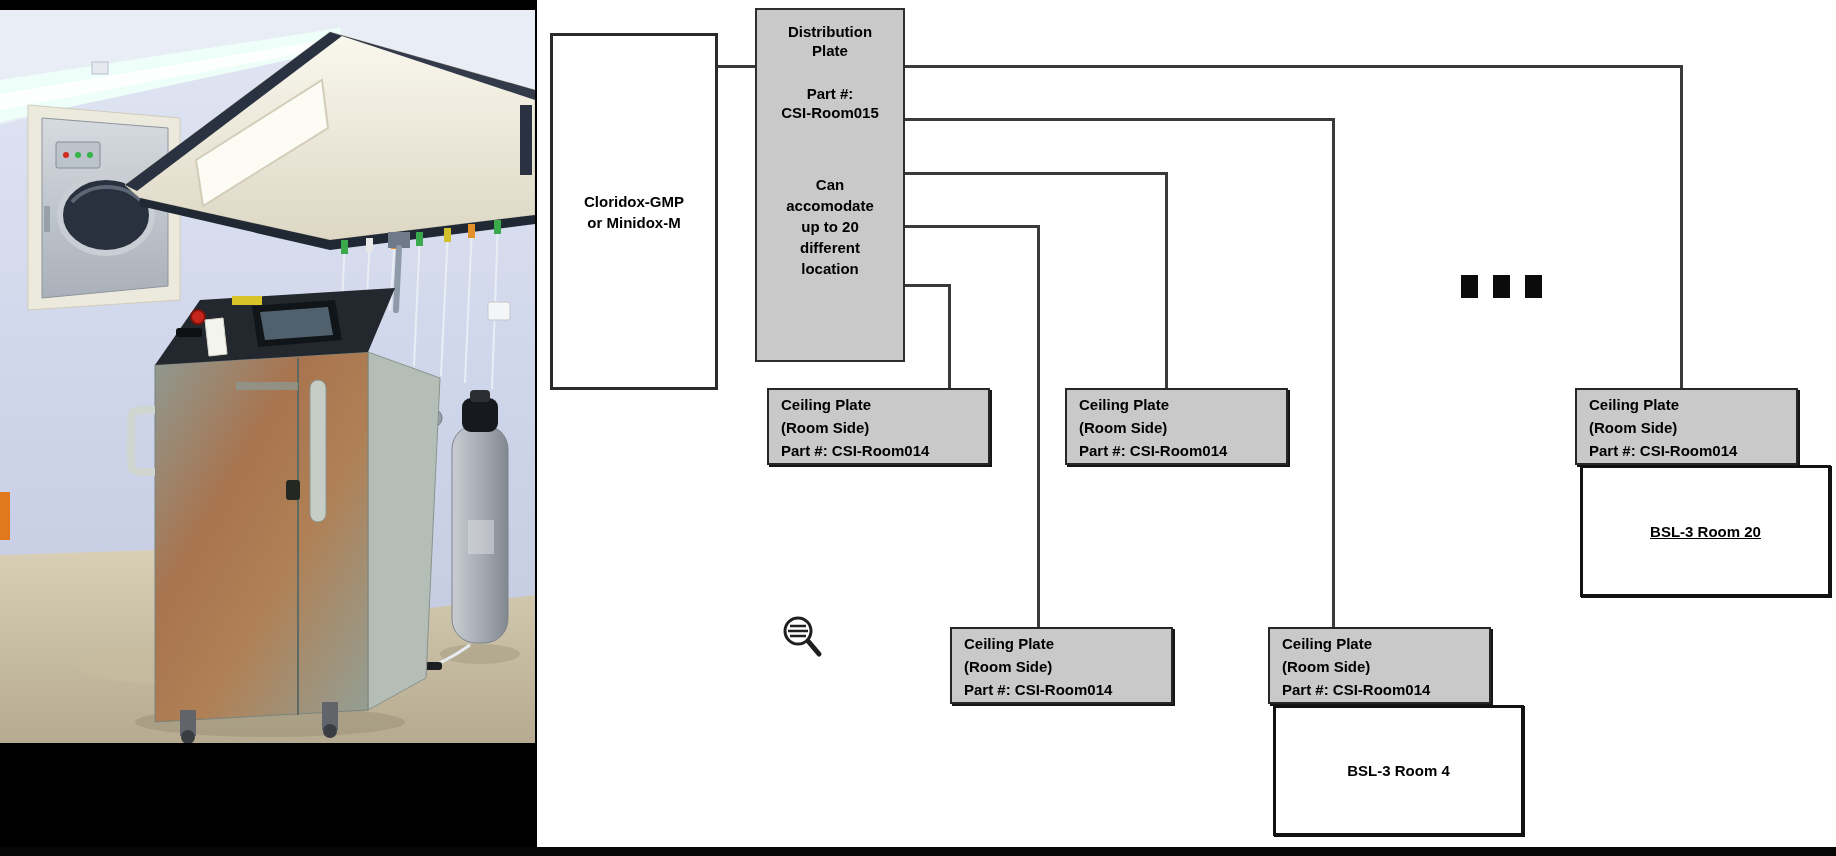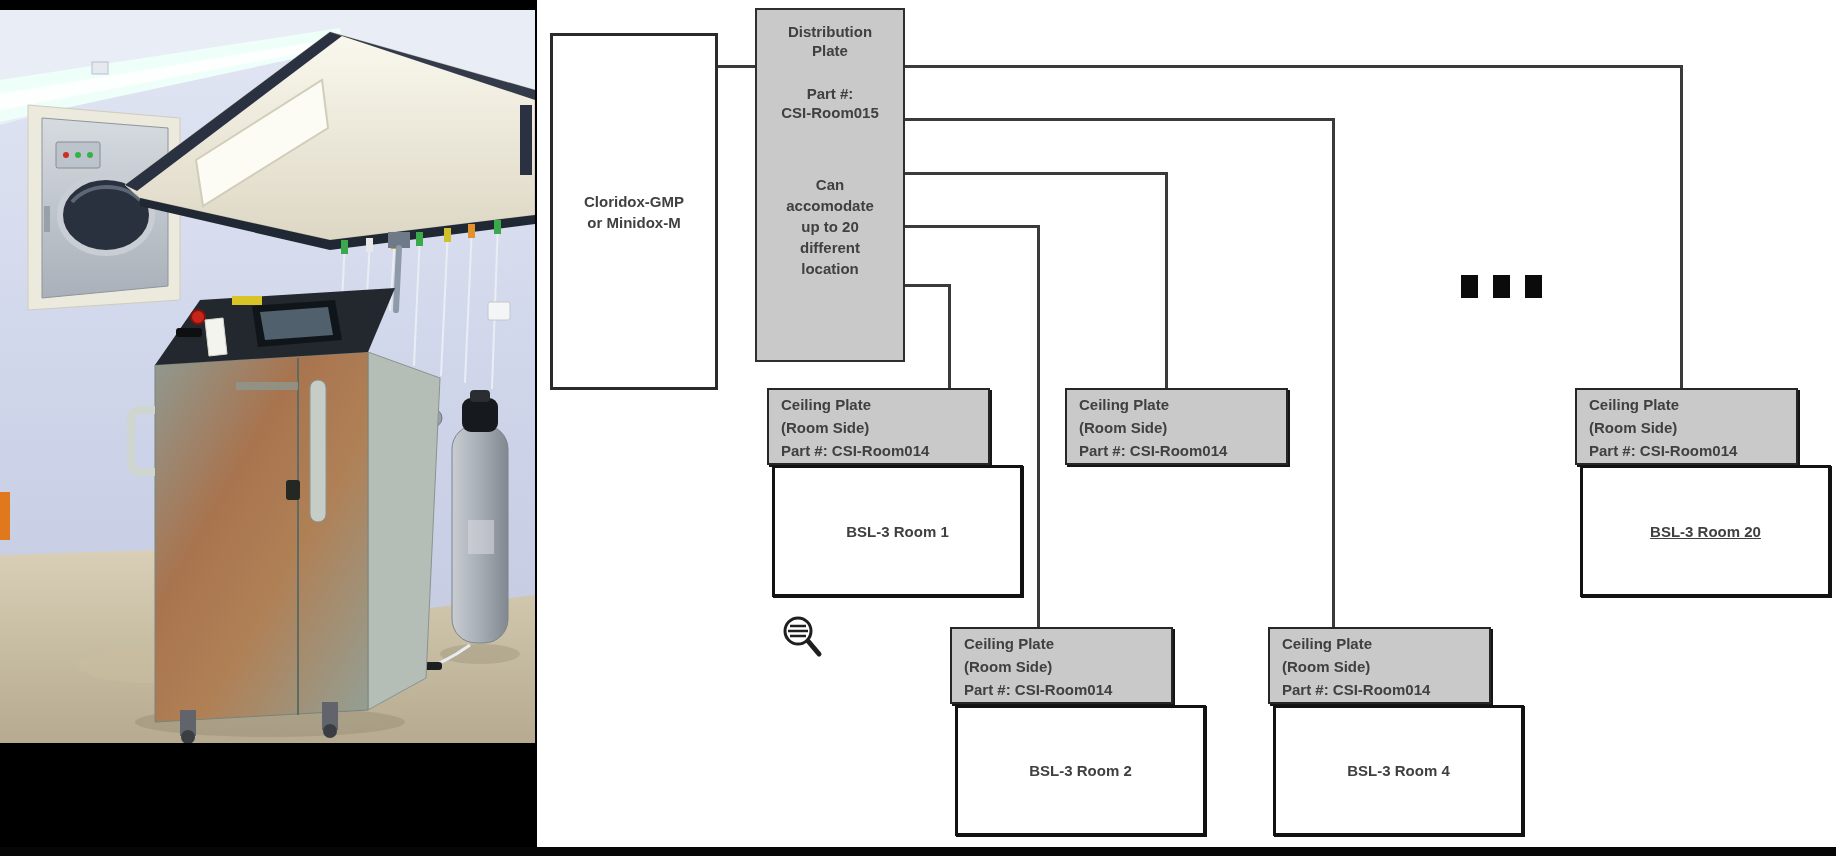--- a/index.html
+++ b/index.html
@@ -8,21 +8,21 @@
   #stage{position:absolute;left:0;top:0;width:1836px;height:856px;background:#ffffff;}
 
   
   .photo-panel{position:absolute;left:0;top:0;width:537px;height:856px;background:#000;}
   .photo-panel svg{position:absolute;left:0;top:10px;}
 
   
   .bottom-strip{position:absolute;left:0;top:847px;width:1836px;height:9px;background:#060606;}
 
   
-  .dgm{position:absolute;box-sizing:border-box;color:#404040;font-weight:700;}
+  .dgm{position:absolute;box-sizing:border-box;color:#000000;font-weight:700;}
   .generator-box{left:550px;top:33px;width:168px;height:357px;background:#fff;
      border:3px solid #2b2b2b;display:flex;align-items:center;justify-content:center;
      text-align:center;font-size:15px;line-height:21px;padding:0 24px;}
   .distribution-box{left:755px;top:8px;width:150px;height:354px;background:#c9c9c9;
      border:2px solid #2e2e2e;text-align:center;font-size:15px;line-height:19px;}
   .distribution-box .dtitle{margin-top:12px;padding:0 24px;}
   .distribution-box .dpart{margin-top:24px;line-height:19px;}
   .distribution-box .dcap{margin-top:52px;line-height:21px;padding:0 18px;}
 
   .plate{width:223px;height:77px;background:#c9c9c9;border:2px solid #262626;
@@ -199,46 +199,40 @@
   <div class="vline" style="left:1037px;top:225px;height:402px;"></div>
 
   <div class="hline" style="left:905px;top:284px;width:46px;"></div>
   <div class="vline" style="left:948px;top:284px;height:104px;"></div>
 
   <div class="dgm plate" style="left:767px;top:388px;">
     <div>Ceiling Plate</div>
     <div>(Room Side)</div>
     <div>Part #: CSI-Room014</div>
   </div>
-  <div class="dgm room" style="left:772px;top:465px;">
-    <span>BSL-3 Room 1</span>
-  </div>
 
   <div class="dgm plate" style="left:1065px;top:388px;">
     <div>Ceiling Plate</div>
     <div>(Room Side)</div>
     <div>Part #: CSI-Room014</div>
   </div>
 
   <div class="dgm plate" style="left:1575px;top:388px;">
     <div>Ceiling Plate</div>
     <div>(Room Side)</div>
     <div>Part #: CSI-Room014</div>
   </div>
   <div class="dgm room" style="left:1580px;top:465px;text-decoration:underline;">
     <span>BSL-3 Room 20</span>
   </div>
 
   <div class="dgm plate" style="left:950px;top:627px;">
     <div>Ceiling Plate</div>
     <div>(Room Side)</div>
     <div>Part #: CSI-Room014</div>
-  </div>
-  <div class="dgm room" style="left:955px;top:705px;height:131px;">
-    <span>BSL-3 Room 2</span>
   </div>
 
   <div class="dgm plate" style="left:1268px;top:627px;">
     <div>Ceiling Plate</div>
     <div>(Room Side)</div>
     <div>Part #: CSI-Room014</div>
   </div>
   <div class="dgm room" style="left:1273px;top:705px;height:131px;">
     <span>BSL-3 Room 4</span>
   </div>

